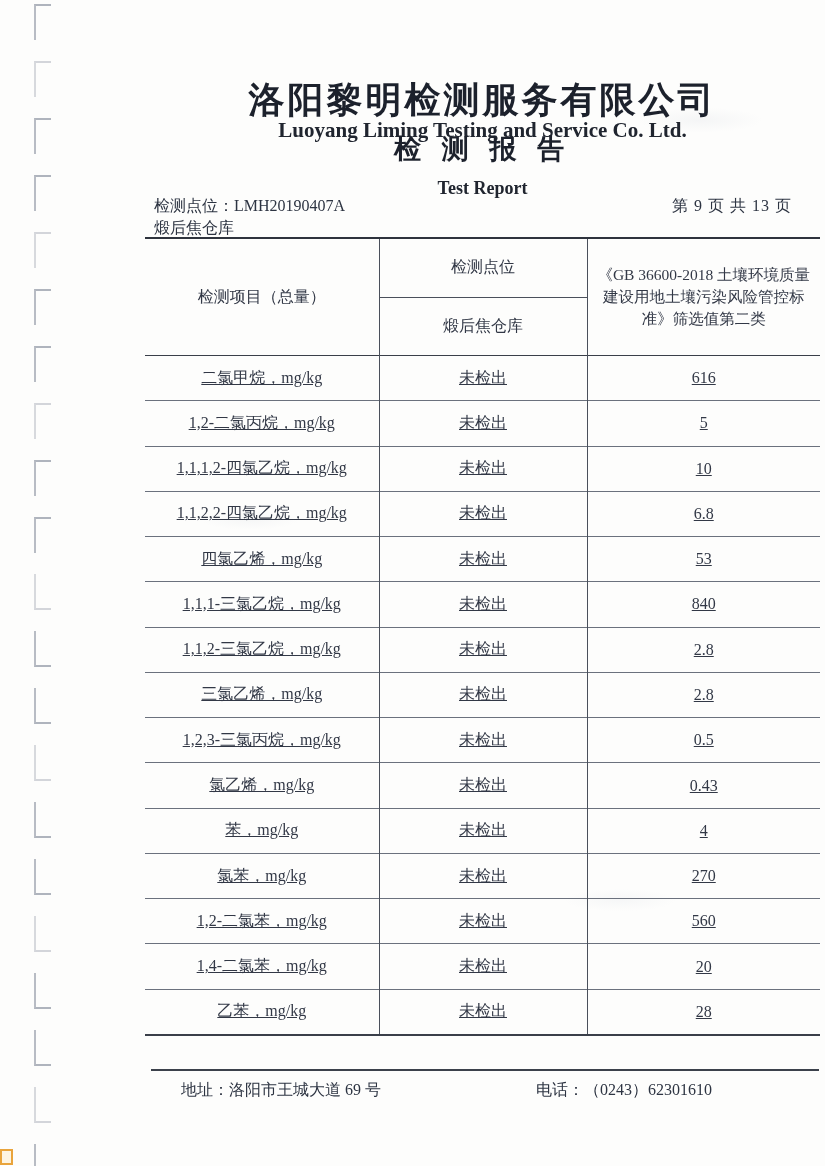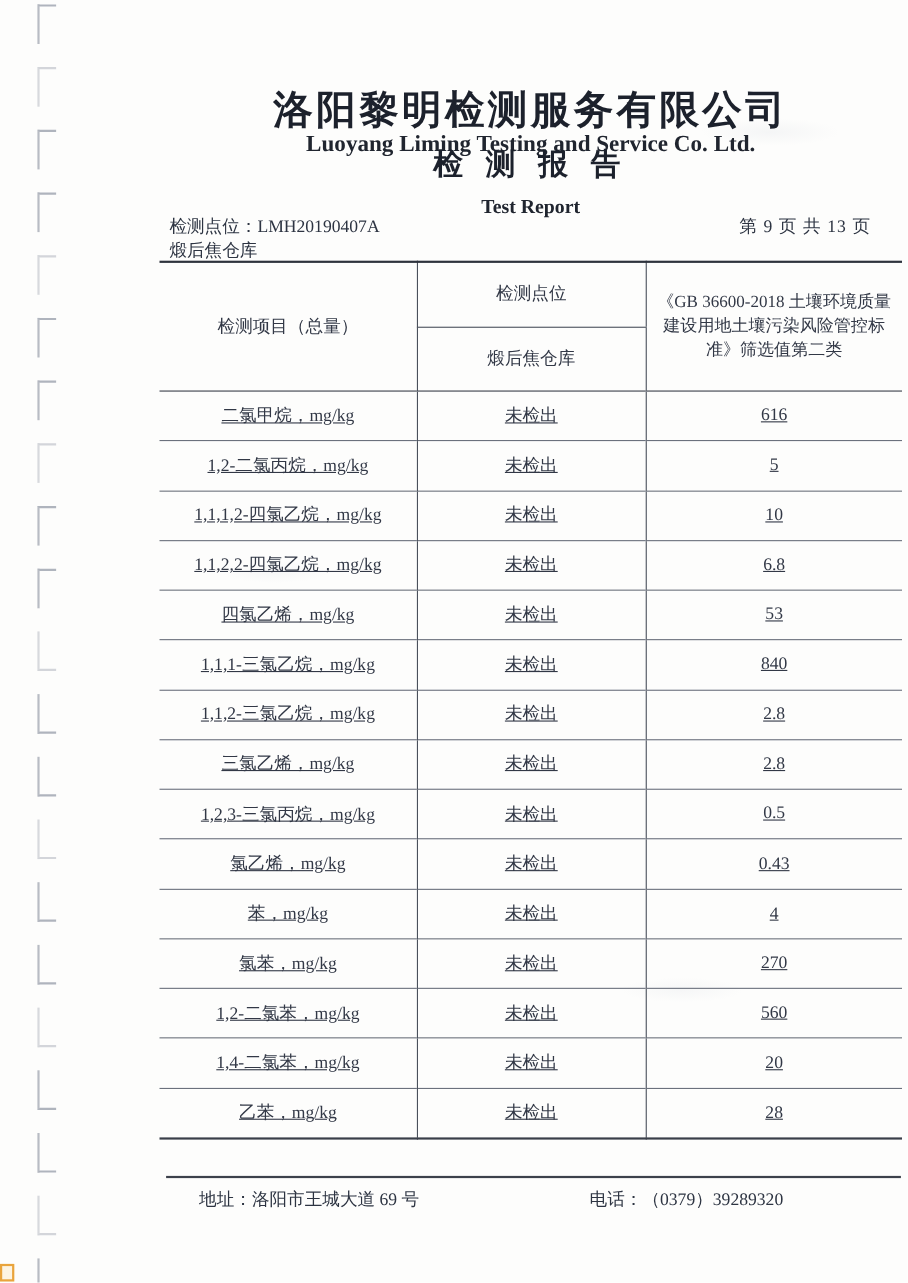--- a/index.html
+++ b/index.html
@@ -226,17 +226,17 @@
   <tr>
     <td class="c-analyte">乙苯，mg/kg</td>
     <td class="c-result v">未检出</td>
     <td class="c-limit v">28</td>
   </tr>
 </tbody>
     </table>
 
     <div class="footer">
       <span class="addr">地址：洛阳市王城大道 69 号</span>
-      <span class="phone">电话：（0379）39289320</span>
+      <span class="phone">电话：（0243）62301610</span>
     </div>
 
   </div>
 </div>
 
 </body></html>

